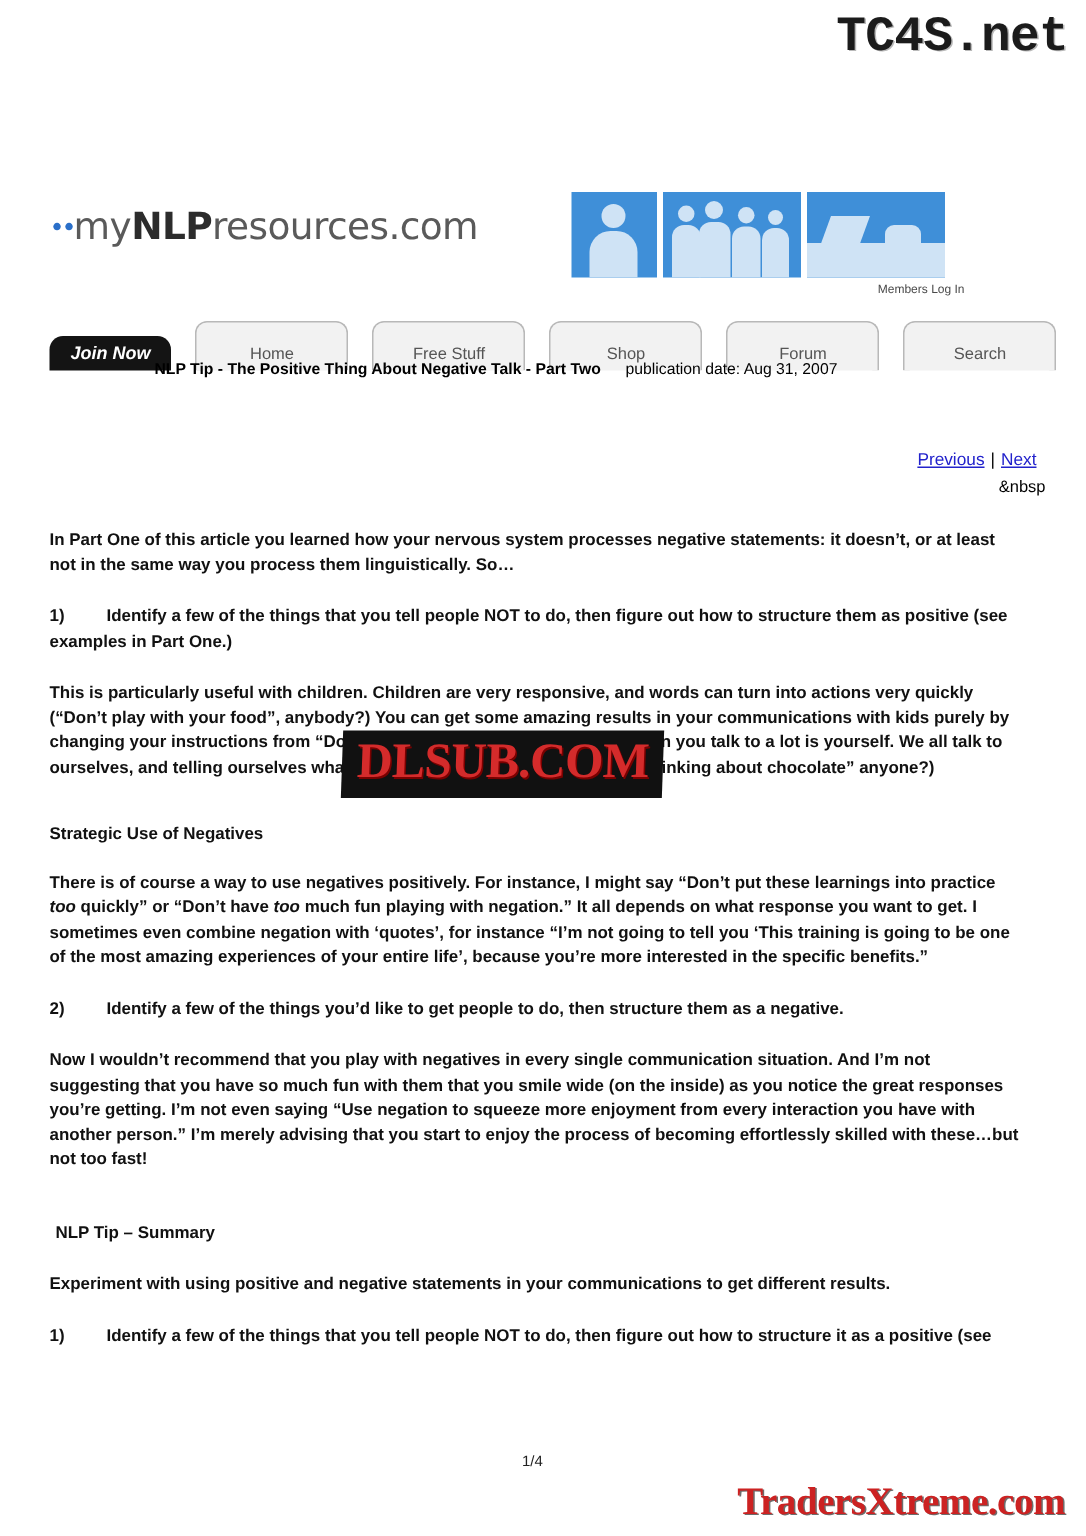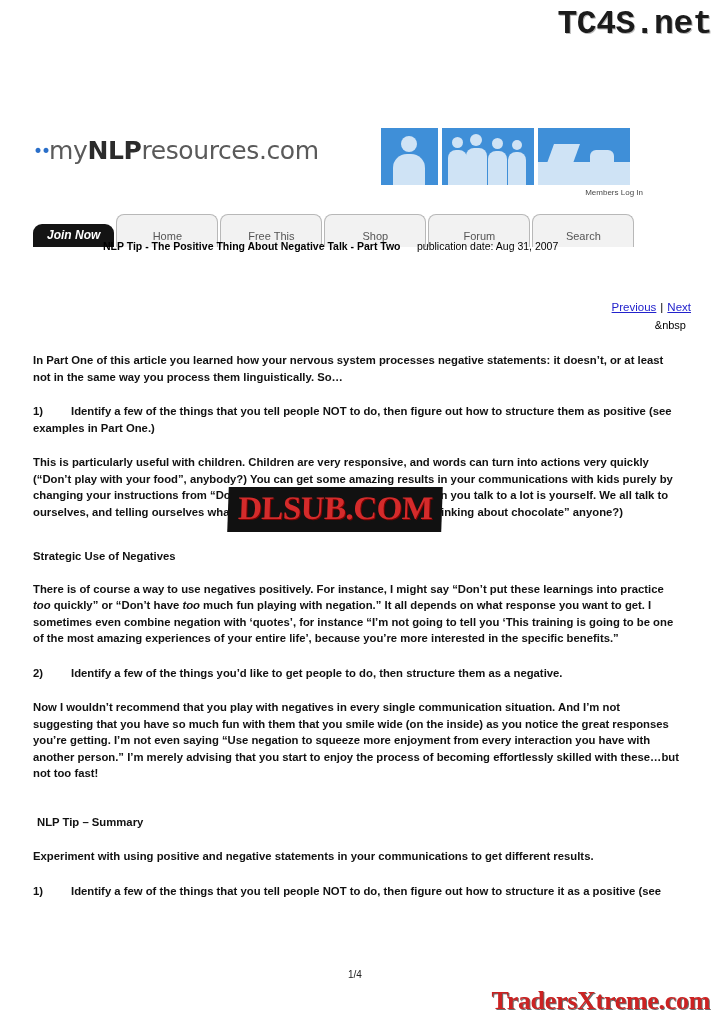--- a/index.html
+++ b/index.html
@@ -98,21 +98,21 @@
     font-family: "Liberation Sans", sans-serif;
   }
 
   
   .nav {
     position: absolute;
     left: 33px;
     top: 214px;
     display: flex;
     align-items: flex-end;
-    gap: 2px;
+    gap: 16px;
   }
   .nav-join {
     background: #141414;
     color: #ffffff;
     font-size: 12px;
     font-weight: bold;
     font-style: italic;
     padding: 4px 14px 5px 14px;
     border-radius: 9px 9px 0 0;
     font-family: "Liberation Sans", sans-serif;
@@ -157,21 +157,21 @@
     font-size: 11.5px;
   }
   .pager a {
     color: #2222cc;
     text-decoration: underline;
     cursor: pointer;
   }
   .pager .sep { color: #000; margin: 0 4px; }
   .nbsp-line {
     position: absolute;
-    right: 38px;
+    right: 27px;
     top: 319px;
     font-size: 11px;
     color: #000;
     text-align: right;
   }
 
   
   .content {
     position: absolute;
     left: 33px;
@@ -273,21 +273,21 @@
       <div class="sil" style="left:52px;top:22px;width:24px;height:16px;border-radius:6px 6px 0 0;"></div>
     </div>
   </div>
 
   <div class="members-log">Members Log In</div>
 </div>
 
 <div class="nav">
   <div class="nav-join">Join Now</div>
   <div class="nav-item">Home</div>
-  <div class="nav-item">Free This</div>
+  <div class="nav-item">Free Stuff</div>
   <div class="nav-item">Shop</div>
   <div class="nav-item">Forum</div>
   <div class="nav-item">Search</div>
 </div>
 
 <div class="title-row">
   <span class="doc-title">NLP Tip - The Positive Thing About Negative Talk - Part Two</span>
   <span class="pub-date">publication date: Aug 31, 2007</span>
 </div>
 

